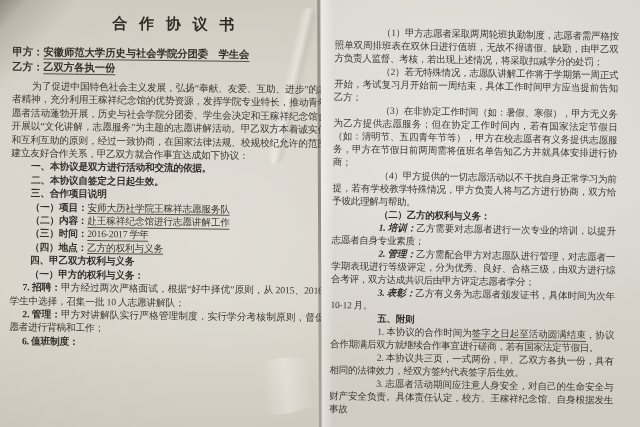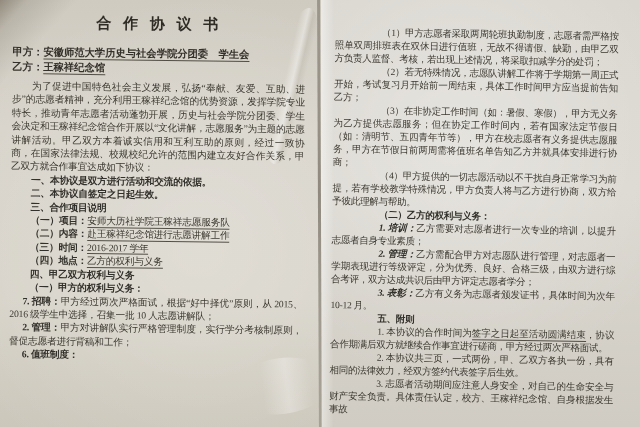--- a/index.html
+++ b/index.html
@@ -10,20 +10,21 @@
   }
   .photo{position:relative;width:640px;height:427px;}
 
   
   .page-left{
     position:absolute;top:0;left:0;width:321px;height:427px;overflow:hidden;
     background:
       linear-gradient(132deg, rgba(96,86,70,.55) 0%, rgba(96,86,70,.20) 4%, rgba(96,86,70,0) 11%),
       radial-gradient(140% 100% at 62% 58%, rgba(255,255,255,.22) 0%, rgba(255,255,255,0) 60%),
       linear-gradient(180deg,#cfcbc1 0%,#d8d4cb 30%,#d7d3c9 70%,#ccc7bb 100%);
+    padding-left: 32px;
   }
   .page-right{
     position:absolute;top:0;left:321px;width:319px;height:427px;overflow:hidden;
     background:
       linear-gradient(90deg, rgba(255,255,255,.45) 0%, rgba(255,255,255,0) 4%),
       radial-gradient(120% 90% at 42% 32%, rgba(255,255,255,.30) 0%, rgba(255,255,255,0) 65%),
       linear-gradient(180deg,#d9d6cf 0%,#dbd8d1 45%,#d0ccc3 100%);
   }
   .seam{
     position:absolute;top:-2px;left:318px;width:3px;height:431px;
@@ -81,21 +82,21 @@
 <div class="photo">
 
   <div class="page-left">
     <div class="wrinkle wrinkle-1"></div>
     <div class="wrinkle wrinkle-2"></div>
     <div class="pl-content">
 
       <h1 class="doc-title">合 作 协 议 书</h1>
 
       <p class="party"><b>甲方：</b><span class="u">安徽师范大学历史与社会学院分团委　学生会</span></p>
-      <p class="party"><b>乙方：</b><span class="u">王稼祥纪念馆</span></p>
+      <p class="party"><b>乙方：</b><span class="u">乙双方各执一份</span></p>
 
       <p class="bp indent2">为了促进中国特色社会主义发展，弘扬“奉献、友爱、互助、进步”的志愿者精神，充分利用王稼祥纪念馆的优势资源，发挥学院专业特长，推动青年志愿者活动蓬勃开展，历史与社会学院分团委、学生会决定和王稼祥纪念馆合作开展以“文化讲解，志愿服务”为主题的志愿讲解活动。甲乙双方本着诚实信用和互利互助的原则，经过一致协商，在国家法律法规、校规校纪允许的范围内建立友好合作关系，甲乙双方就合作事宜达成如下协议：</p>
 
       <p class="bp heading">一、本协议是双方进行活动和交流的依据。</p>
       <p class="bp heading">二、本协议自签定之日起生效。</p>
       <p class="bp heading">三、合作项目说明</p>
 
       <p class="bp proj"><b>（一）项目：</b><span class="u">安师大历社学院王稼祥志愿服务队</span></p>
       <p class="bp proj"><b>（二）内容：</b><span class="u">赴王稼祥纪念馆进行志愿讲解工作</span></p>
       <p class="bp proj"><b>（三）时间：</b><span class="u">2016-2017 学年</span></p>
@@ -121,21 +122,21 @@
       <p class="rp">（4）甲方提供的一切志愿活动以不干扰自身正常学习为前提，若有学校教学特殊情况，甲方负责人将与乙方进行协商，双方给予彼此理解与帮助。</p>
 
       <p class="rp rp-h">（二）乙方的权利与义务：</p>
 
       <p class="rp"><b>1. 培训：</b><span>乙方需要对志愿者进行一次专业的培训，以提升志愿者自身专业素质；</span></p>
       <p class="rp"><b>2. 管理：</b><span>乙方需配合甲方对志愿队进行管理，对志愿者一学期表现进行等级评定，分为优秀、良好、合格三级，由双方进行综合考评，双方达成共识后由甲方评定志愿者学分；</span></p>
       <p class="rp"><b>3. 表彰：</b><span>乙方有义务为志愿者颁发证书，具体时间为次年 10-12 月。</span></p>
 
       <p class="rp rp-h">五、附则</p>
 
-      <p class="rp"><span>1. 本协议的合作时间为</span><span class="u">签字之日起至活动圆满结束</span><span>，协议合作期满后双方就继续合作事宜进行磋商，甲方经过两次严格面试。</span></p>
+      <p class="rp"><span>1. 本协议的合作时间为</span><span class="u">签字之日起至活动圆满结束</span><span>，协议合作期满后双方就继续合作事宜进行磋商，若有国家法定节假日。</span></p>
       <p class="rp"><span>2. 本协议共三页，一式两份，甲、乙双方各执一份，具有相同的法律效力，经双方签约代表签字后生效。</span></p>
       <p class="rp"><span>3. 志愿者活动期间应注意人身安全，对自己的生命安全与财产安全负责。具体责任认定，校方、王稼祥纪念馆、自身根据发生事故</span></p>
 
     </div>
   </div>
 
   <div class="seam"></div>
 </div>
 
 </body></html>

